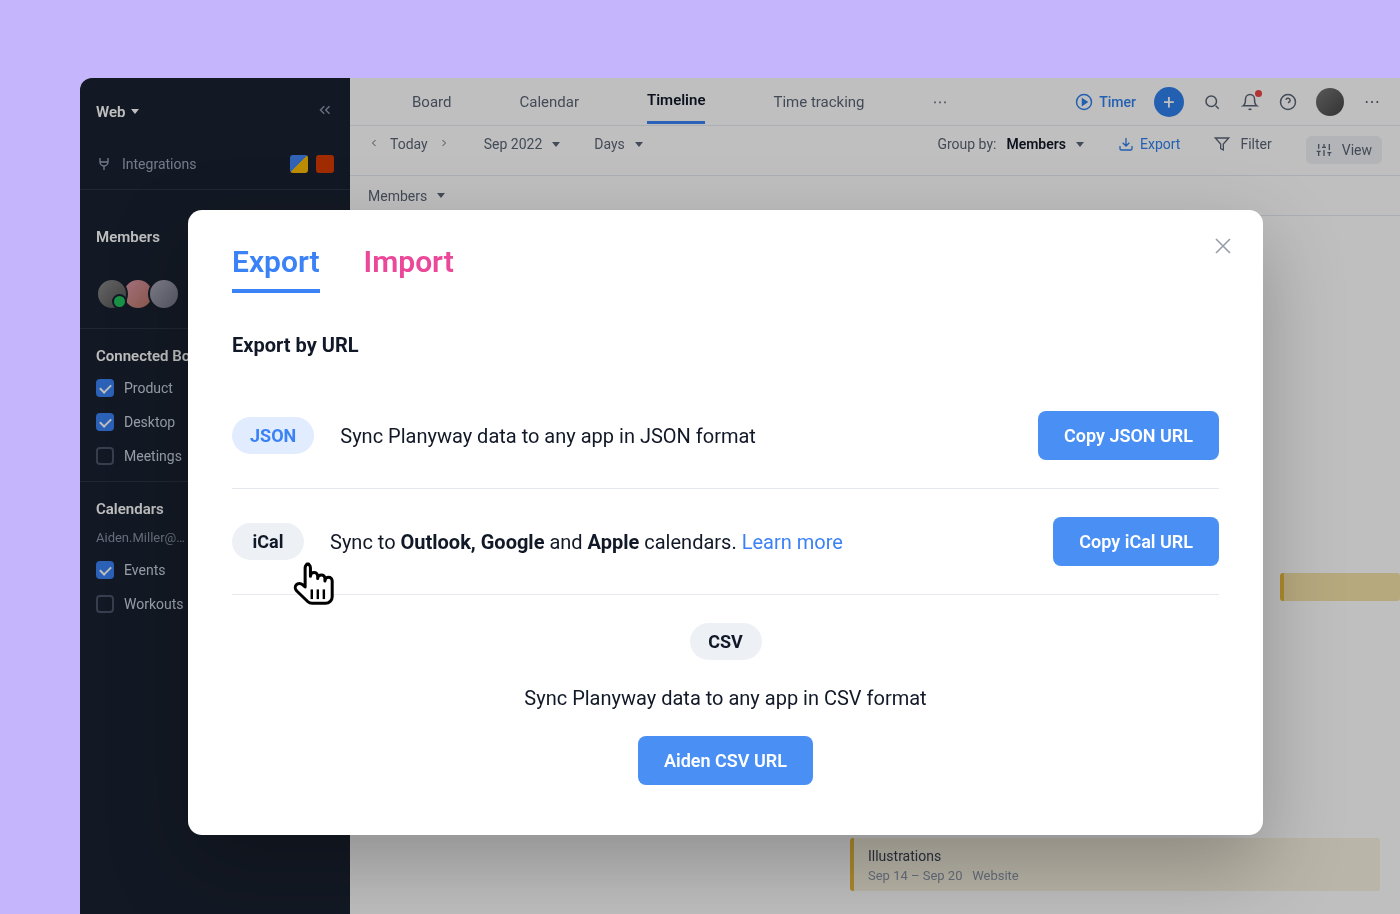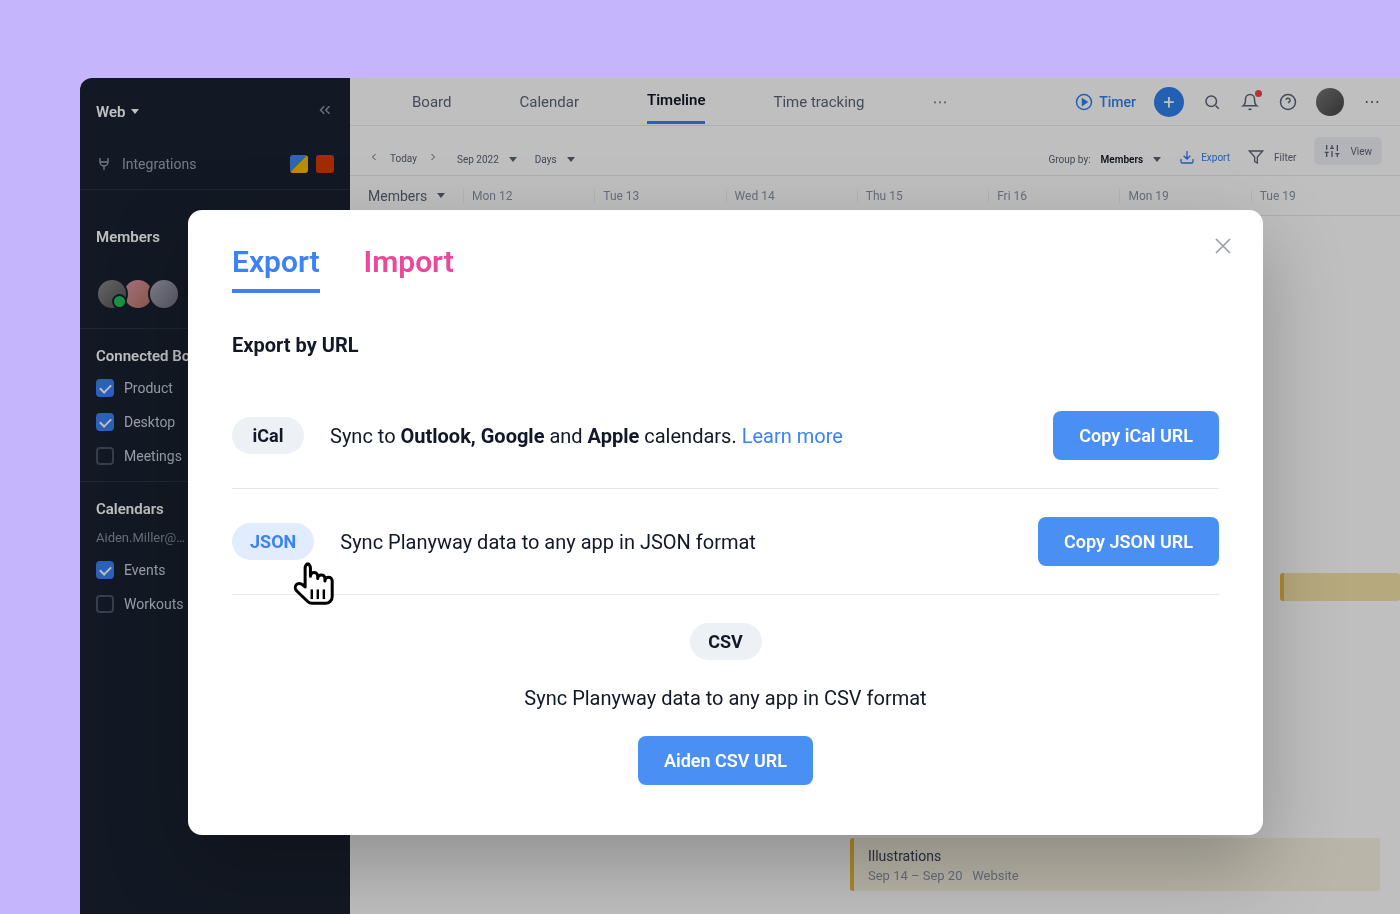--- a/index.html
+++ b/index.html
@@ -42,21 +42,21 @@
   .tab.active { color: #111827; font-weight: 600; border-bottom: 3px solid #3b82f6; }
   .spacer { flex: 1; }
   .top-icons { display: flex; align-items: center; gap: 18px; color: #5b6576; }
   .icon-btn { width: 20px; height: 20px; display: inline-flex; align-items:center; justify-content:center; }
   .timer { display:flex; align-items:center; gap:6px; color:#2f80ed; font-weight:500; font-size:14px; }
   .plus-circle { width: 30px; height:30px; border-radius:50%; background:#2f80ed; color:#fff; display:flex; align-items:center; justify-content:center; font-size:20px; }
   .bell-wrap { position:relative; }
   .bell-wrap::after { content:""; position:absolute; top:-2px; right:-2px; width:7px; height:7px; background:#ef4444; border-radius:50%; }
   .top-avatar { width:28px; height:28px; border-radius:50%; background: linear-gradient(135deg,#777,#444); }
 
-  .toolbar { display: flex; align-items: flex-end; padding: 10px 18px; height: 50px; border-bottom: 1px solid #e5e8ee; background: #fff; gap: 18px; color:#5b6576; font-size:10px; }
+  .toolbar { display: flex; align-items: flex-start; padding: 10px 18px; height: 50px; border-bottom: 1px solid #e5e8ee; background: #fff; gap: 34px; color:#5b6576; font-size:14px; }
   .tb-group { display:flex; align-items:center; gap:10px; }
   .tb-export { color:#2f80ed; display:flex; align-items:center; gap:6px; }
   .tb-strong { color:#111827; font-weight:600; }
 
   .content { flex:1; position:relative; background:#fff; }
   .col-head { display:flex; align-items:center; height:40px; border-bottom:1px solid #e5e8ee; padding:0 18px; gap:10px; color:#5b6576; font-size:14px; }
   .timeline-days { display:flex; flex:1; }
   .day { flex:1; text-align:left; font-size:12px; color:#8a93a6; padding-left:8px; border-left:1px solid #eef0f4; }
   .yellow-event { position:absolute; top:495px; right:0; width:120px; height:28px; background:#f5e2a9; border-left:4px solid #e7b93c; border-radius:3px; }
   .illus-event { position:absolute; top:760px; left:770px; width:530px; background:#f7f2e0; border-left:4px solid #e7b93c; border-radius:3px; padding:10px 14px 8px; font-size:14px; color:#3b4252; }
@@ -238,29 +238,20 @@
         <span>View</span>
       </div>
     </div>
 
     <div class="content">
       <div class="col-head">
         <div class="tb-group" style="width:85px;">
             <span>Members</span>
             <span class="chev"></span>
           </div>
-        <div class="timeline-days">
-          <div class="day">Mon 12</div>
-          <div class="day">Tue 13</div>
-          <div class="day">Wed 14</div>
-          <div class="day">Thu 15</div>
-          <div class="day">Fri 16</div>
-          <div class="day">Mon 19</div>
-          <div class="day">Tue 19</div>
-        </div>
       </div>
     </div>
   </div>
 
   <div class="yellow-event"></div>
   <div class="illus-event">
     <div>Illustrations</div>
     <div class="illus-meta"><span>Sep 14 – Sep 20</span>&nbsp;&nbsp;&nbsp;<span>Website</span></div>
   </div>
 
@@ -271,33 +262,33 @@
   <div class="modal-close">
     <svg viewBox="0 0 24 24" fill="none" stroke="currentColor" stroke-width="1.5">
         <path d="M18 6L6 18M6 6l12 12"></path>
       </svg>
   </div>
   <div class="modal-tabs">
     <div class="modal-tab active">Export</div>
     <div class="modal-tab">Import</div>
   </div>
   <div class="modal-sub">Export by URL</div>
+
+  <div class="export-row">
+    <span class="badge hover">JSON</span>
+    <span class="desc">Sync Planyway data to any app in JSON format</span>
+    <button class="copy-btn">Copy JSON URL</button>
+  </div>
 
   <div class="export-row">
     <span class="badge">iCal</span>
     <span class="desc">
       <span>Sync to </span><strong>Outlook, Google</strong><span> and </span><strong>Apple</strong><span> calendars. </span><a href="#">Learn more</a>
     </span>
     <button class="copy-btn">Copy iCal URL</button>
-  </div>
-
-  <div class="export-row">
-    <span class="badge hover">JSON</span>
-    <span class="desc">Sync Planyway data to any app in JSON format</span>
-    <button class="copy-btn">Copy JSON URL</button>
   </div>
 
   <div class="export-row">
     <span class="badge">CSV</span>
     <span class="desc">Sync Planyway data to any app in CSV format</span>
     <button class="copy-btn">Aiden CSV URL</button>
   </div>
 </div>
 
 <div class="cursor-hand">

